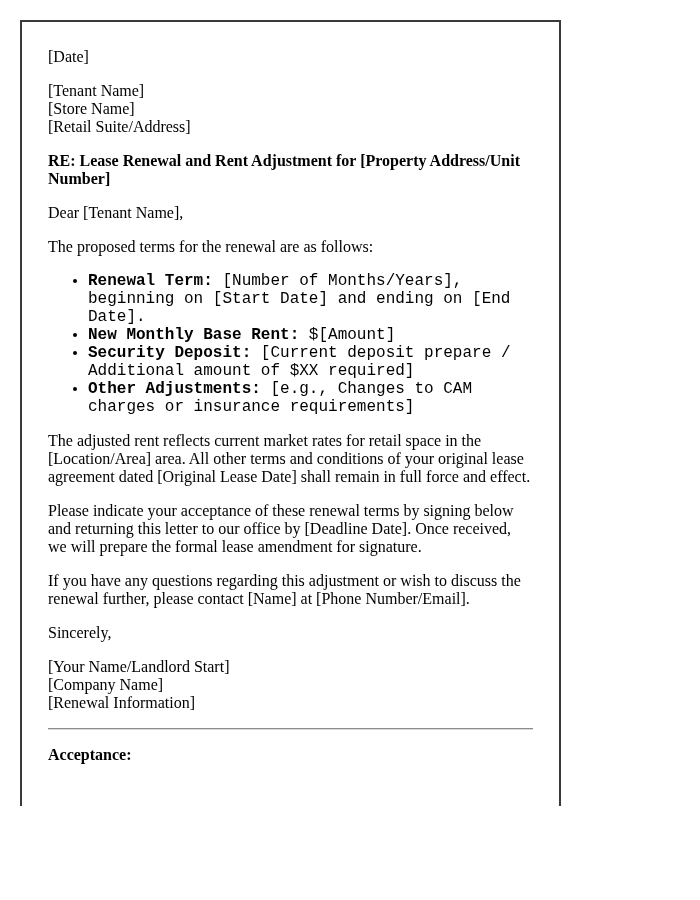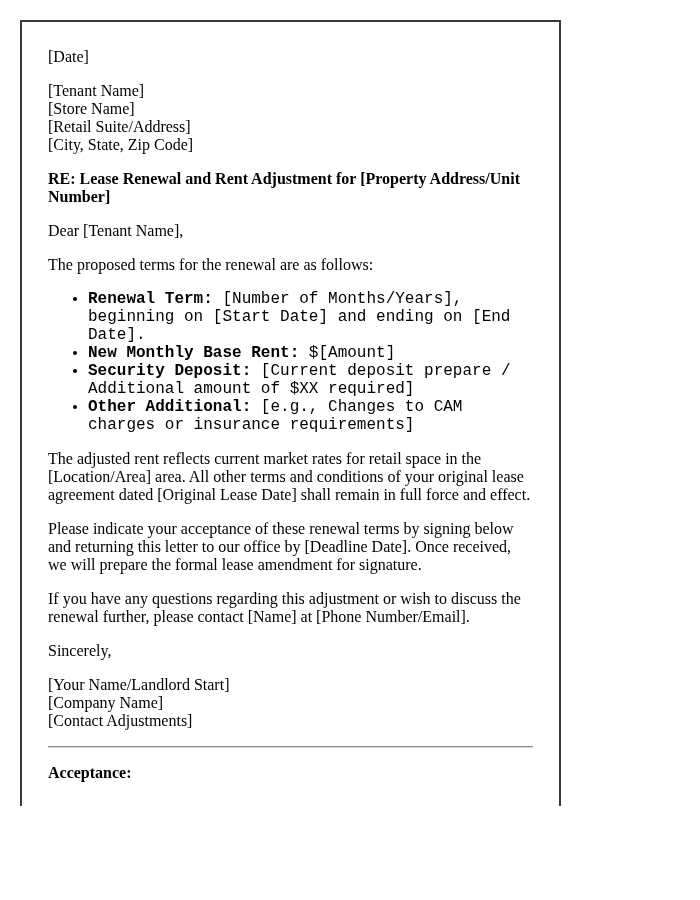--- a/index.html
+++ b/index.html
@@ -66,57 +66,56 @@
 <body>
 
 <div class="letter-page">
 
   <p>[Date]</p>
 
   <div class="block-lines">
     <div>[Tenant Name]</div>
     <div>[Store Name]</div>
     <div>[Retail Suite/Address]</div>
-    <div>[City, State, Zip Code]</div>
   </div>
 
   <p class="subject">RE: Lease Renewal and Rent Adjustment for [Property Address/Unit Number]</p>
 
   <p>Dear [Tenant Name],</p>
 
 
   <p>The proposed terms for the renewal are as follows:</p>
 
   <ul class="terms">
     <li>
       <strong>Renewal Term:</strong><span> [Number of Months/Years], beginning on [Start Date] and ending on [End Date].</span>
     </li>
     <li>
       <strong>New Monthly Base Rent:</strong><span> $[Amount]</span>
     </li>
     <li>
       <strong>Security Deposit:</strong><span> [Current deposit prepare / Additional amount of $XX required]</span>
     </li>
     <li>
-      <strong>Other Additional:</strong><span> [e.g., Changes to CAM charges or insurance requirements]</span>
+      <strong>Other Adjustments:</strong><span> [e.g., Changes to CAM charges or insurance requirements]</span>
     </li>
   </ul>
 
   <p>The adjusted rent reflects current market rates for retail space in the [Location/Area] area. All other terms and conditions of your original lease agreement dated [Original Lease Date] shall remain in full force and effect.</p>
 
   <p>Please indicate your acceptance of these renewal terms by signing below and returning this letter to our office by [Deadline Date]. Once received, we will prepare the formal lease amendment for signature.</p>
 
   <p>If you have any questions regarding this adjustment or wish to discuss the renewal further, please contact [Name] at [Phone Number/Email].</p>
 
   <p>Sincerely,</p>
 
   <div class="block-lines">
     <div>[Your Name/Landlord Start]</div>
     <div>[Company Name]</div>
-    <div>[Contact Adjustments]</div>
+    <div>[Renewal Information]</div>
   </div>
 
   <hr class="divider">
 
   <p class="acceptance-heading">Acceptance:</p>
 
 
 </div>
 
 </body></html>

